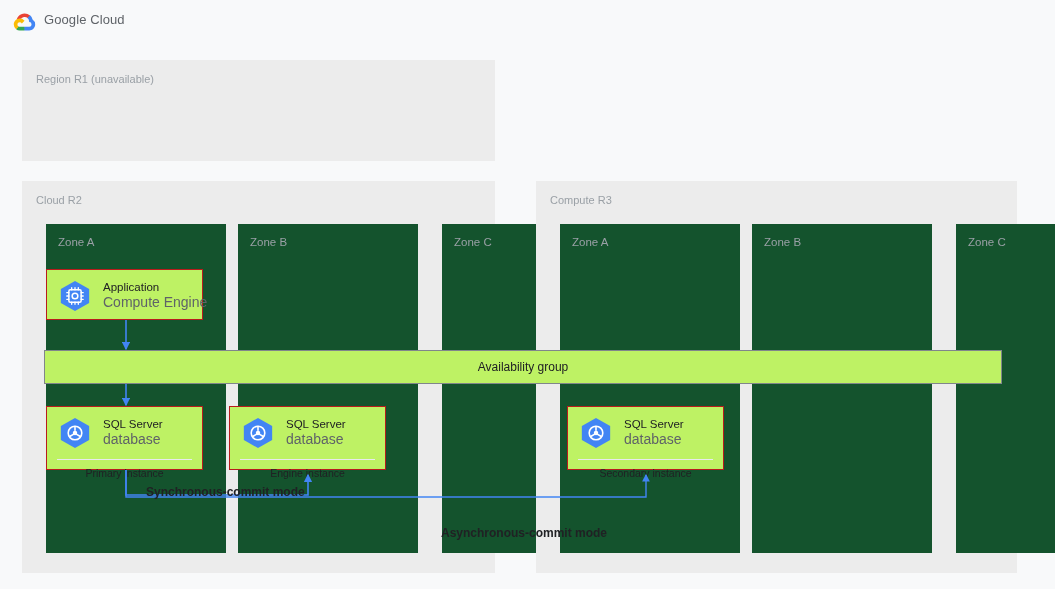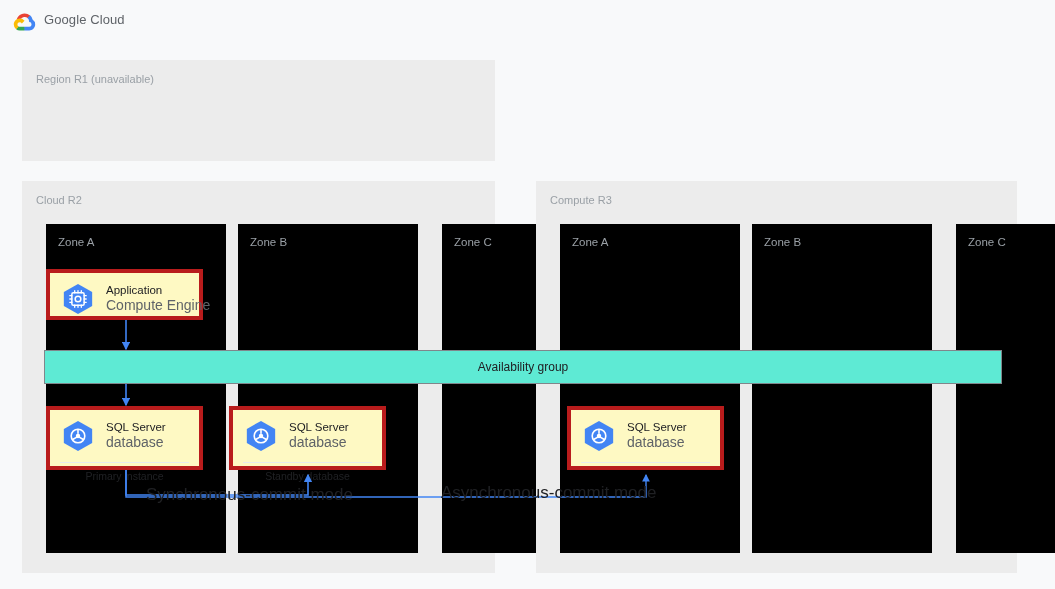--- a/index.html
+++ b/index.html
@@ -47,40 +47,40 @@
     color: #9aa0a6;
     white-space: nowrap;
   }
   #region-r1 { left: 22px; top: 60px; width: 473px; height: 101px; }
   #region-r2 { left: 22px; top: 181px; width: 473px; height: 392px; }
   #region-r3 { left: 536px; top: 181px; width: 481px; height: 392px; }
 
   
   .zone {
     position: absolute;
-    background: #000000;
+    background: #14532d;
     top: 43px;
     height: 329px;
   }
   .zone-label {
     position: absolute;
     left: 12px; top: 12px;
     font-size: 11.5px;
     color: #9aa0a6;
     white-space: nowrap;
   }
   .zone-a { left: 24px;  width: 180px; }
   .zone-b { left: 216px; width: 180px; }
   .zone-c { left: 420px; width: 180px; }
 
   
   .card {
     position: absolute;
-    background: #fef9c3;
-    border: 4px solid #b91c1c;
+    background: #bef264;
+    border: 1px solid #b91c1c;
     box-sizing: border-box;
   }
   .card-top {
     display: flex;
     align-items: center;
     padding: 9px 10px 9px 9px;
   }
   .card-icon {
     width: 38px; height: 34px;
     flex: 0 0 38px;
@@ -113,46 +113,47 @@
   #card-application { left: 46px; top: 269px; width: 157px; height: 51px; }
   #card-primary   { left: 46px;  top: 406px; width: 157px; height: 64px; }
   #card-standby   { left: 229px; top: 406px; width: 157px; height: 64px; }
   #card-secondary { left: 567px; top: 406px; width: 157px; height: 64px; }
 
   
   #availability-group {
     position: absolute;
     left: 44px; top: 350px;
     width: 958px; height: 34px;
-    background: #5eead4;
+    background: #bef264;
     border: 1.5px solid #80868b;
     box-sizing: border-box;
     display: flex;
     align-items: center;
     justify-content: center;
     font-size: 12px;
     color: #202124;
   }
 
   
   #connectors {
     position: absolute;
     left: 0; top: 0;
     width: 1055px; height: 589px;
     pointer-events: none;
   }
 
   .edge-label {
     position: absolute;
-    font-size: 17px;
-    color: #202124;
-    white-space: nowrap;
+    font-size: 12px;
+    color: #202124;
+    white-space: nowrap;
+    font-weight: bold;
   }
   #label-sync  { left: 146px; top: 485px; }
-  #label-async { left: 441px; top: 483px; }
+  #label-async { left: 441px; top: 526px; }
 </style>
 </head>
 <body>
 
 <div class="header">
   <svg class="gcp-logo" viewBox="0 0 52 42">
     <path d="M32.2 13.4l3.7-3.7.25-1.56C29.4 2.06 18.9 2.75 12.9 9.4c-1.66 1.85-2.9 4.15-3.55 6.5l1.33-.19 7.4-1.22.57-.58c3.3-3.6 8.8-4.1 12.6-1.03z" fill="#ea4335"></path>
     <path d="M41.1 15.8a16.7 16.7 0 0 0-5.03-8.1l-5.2 5.2a9.2 9.2 0 0 1 3.4 7.3v.93a4.63 4.63 0 1 1 0 9.25h-9.26l-.92.94v5.55l.92.9h9.26c6.64.05 12.06-5.25 12.1-11.9a11.9 11.9 0 0 0-5.27-9.97z" fill="#4285f4"></path>
     <path d="M15.5 37.8h9.25v-7.4H15.5a4.6 4.6 0 0 1-1.9-.41l-1.3.4-3.74 3.7-.33 1.25a11.8 11.8 0 0 0 7.27 2.46z" fill="#34a853"></path>
     <path d="M15.5 14.05C8.86 14.09 3.5 19.5 3.55 26.15a11.9 11.9 0 0 0 4.67 9.4l5.37-5.37a4.63 4.63 0 1 1 6.12-6.12l5.37-5.37a11.87 11.87 0 0 0-9.58-4.64z" fill="#fbbc04"></path>
@@ -244,37 +245,38 @@
       <circle cx="20" cy="18" r="7.2" fill="none" stroke="#ffffff" stroke-width="1.7"></circle>
       <path d="M20 11.2 L20 15.2 M25.2 21.4 L21.7 19.4 M14.8 21.4 L18.3 19.4" stroke="#ffffff" stroke-width="1.7" stroke-linecap="round" fill="none"></path>
       <circle cx="20" cy="18" r="2.4" fill="#ffffff"></circle>
     </svg>
     <div class="card-text">
       <div class="card-title">SQL Server</div>
       <div class="card-sub">database</div>
     </div>
   </div>
   <div class="card-divider"></div>
-  <div class="card-footer">Standby database</div>
+  <div class="card-footer">Engine instance</div>
 </div>
 
 <div class="card" id="card-secondary">
   <div class="card-top">
     <svg class="card-icon" viewBox="0 0 40 36">
       <polygon points="20,2 35,10.5 35,25.5 20,34 5,25.5 5,10.5" fill="#4285f4"></polygon>
       <circle cx="20" cy="18" r="7.2" fill="none" stroke="#ffffff" stroke-width="1.7"></circle>
       <path d="M20 11.2 L20 15.2 M25.2 21.4 L21.7 19.4 M14.8 21.4 L18.3 19.4" stroke="#ffffff" stroke-width="1.7" stroke-linecap="round" fill="none"></path>
       <circle cx="20" cy="18" r="2.4" fill="#ffffff"></circle>
     </svg>
     <div class="card-text">
       <div class="card-title">SQL Server</div>
       <div class="card-sub">database</div>
     </div>
   </div>
   <div class="card-divider"></div>
+  <div class="card-footer">Secondary instance</div>
 </div>
 
 <div id="availability-group">
   <span>Availability group</span>
 </div>
 
 <svg id="connectors" viewBox="0 0 1055 589">
   <defs>
     <marker id="arrowblue" viewBox="0 0 10 10" refX="8.5" refY="5" markerWidth="5.5" markerHeight="5.5" orient="auto-start-reverse">
       <path d="M 0 0 L 10 5 L 0 10 z" fill="#4285f4"></path>

